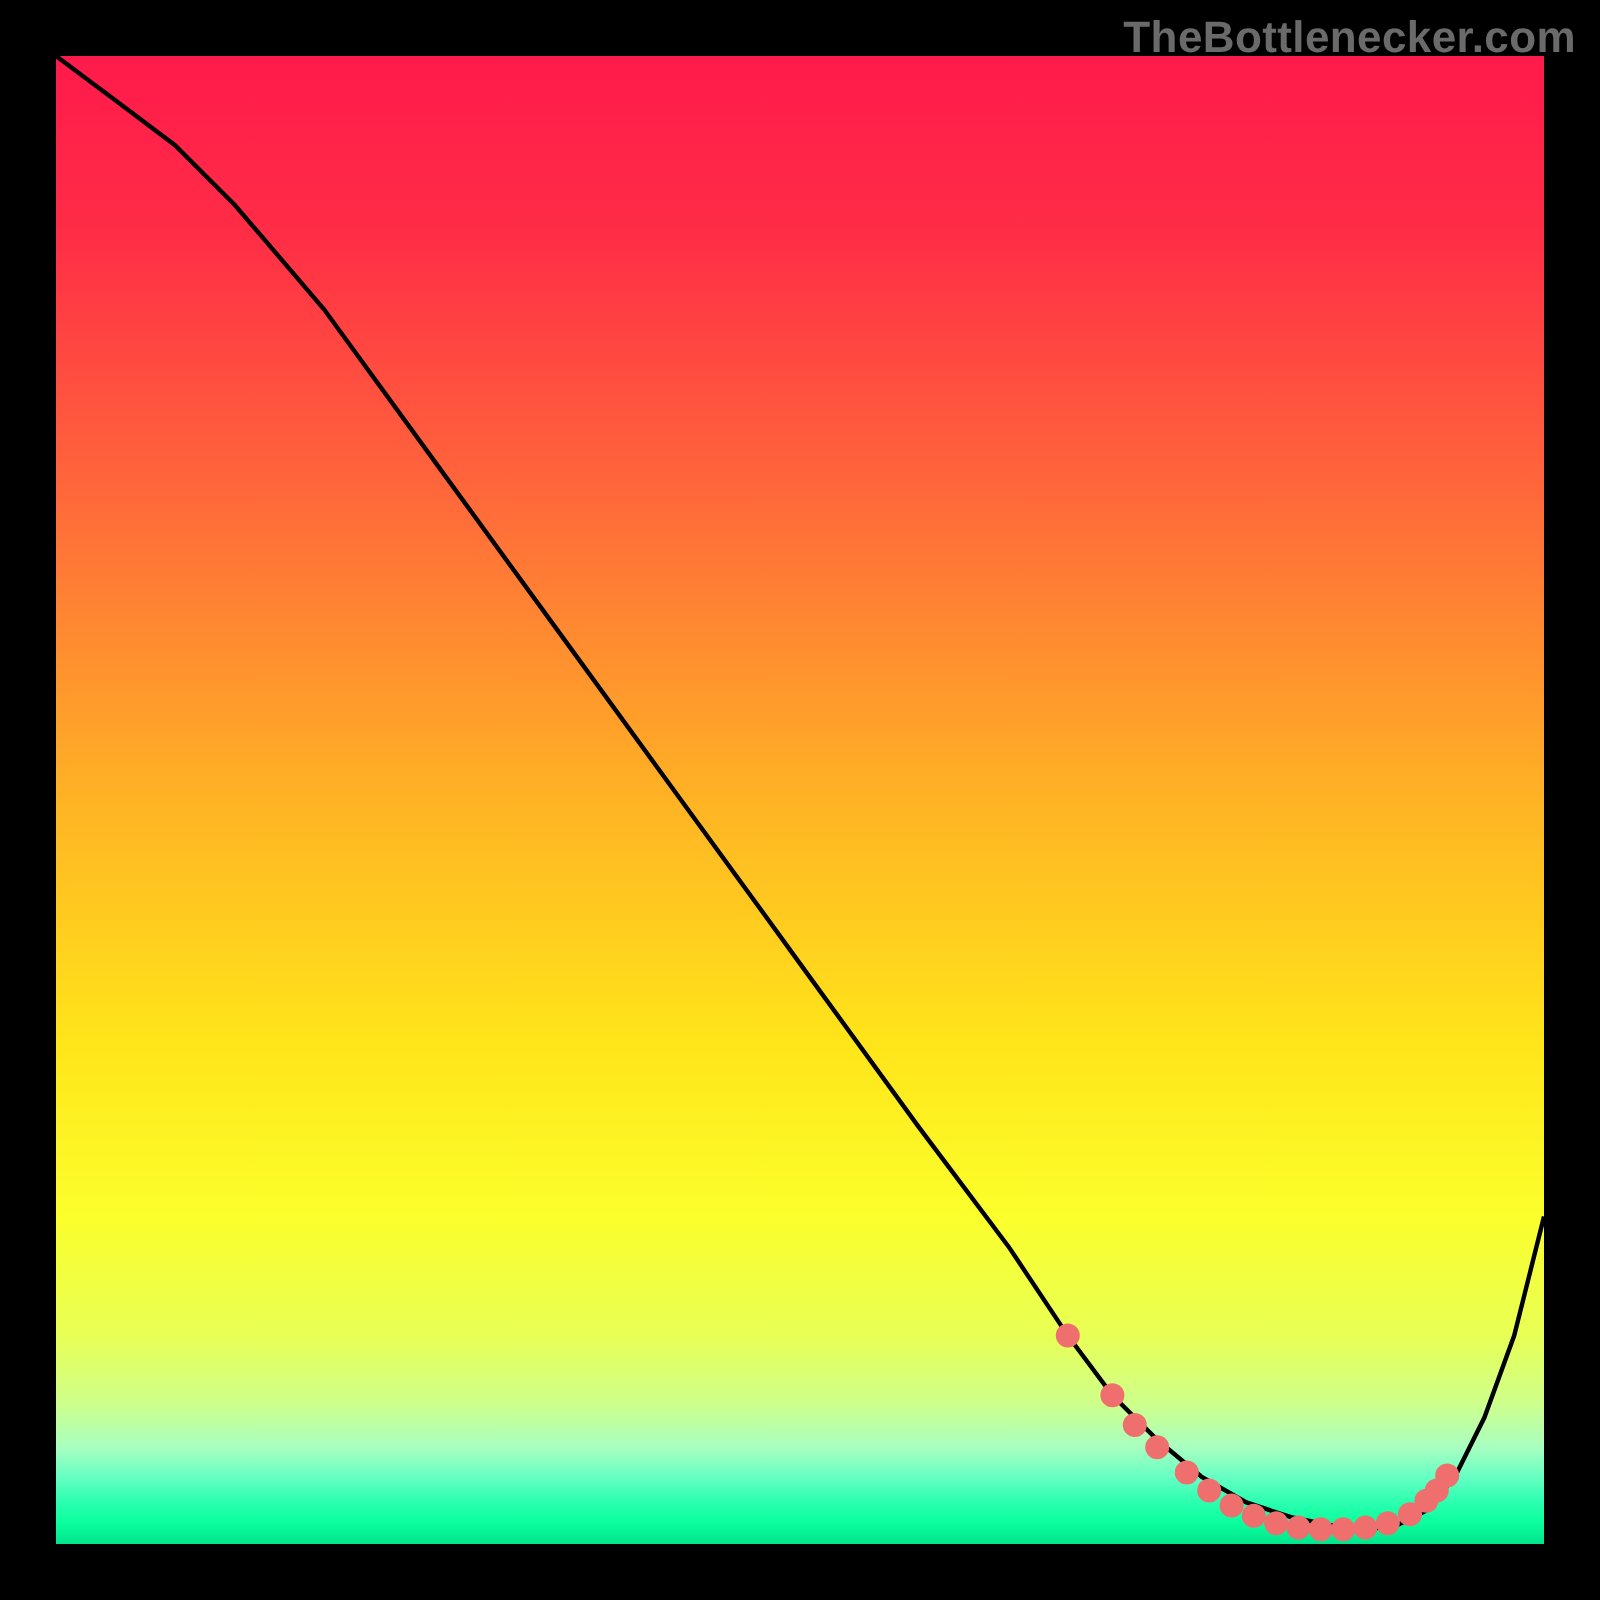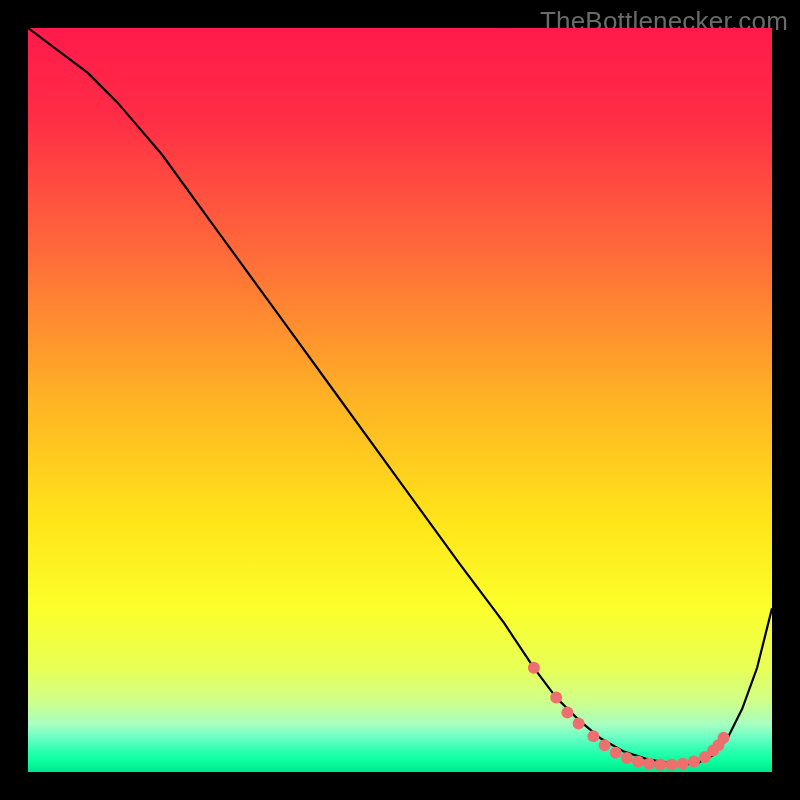--- a/index.html
+++ b/index.html
@@ -24,22 +24,22 @@
     left: 0;
     top: 0;
     width: 744px;
     height: 744px;
   }
   .attr {
     position: absolute;
     top: 6px;
     right: 12px;
     color: #6a6a6a;
-    font-size: 26px;
-    font-weight: 400;
+    font-size: 22px;
+    font-weight: 700;
     letter-spacing: 0.2px;
   }
 </style>
 </head>
 <body>
 
 <div class="attr">TheBottlenecker.com</div>
 
 <div class="frame">
   <svg class="plot" viewBox="0 0 744 744" preserveAspectRatio="none">

